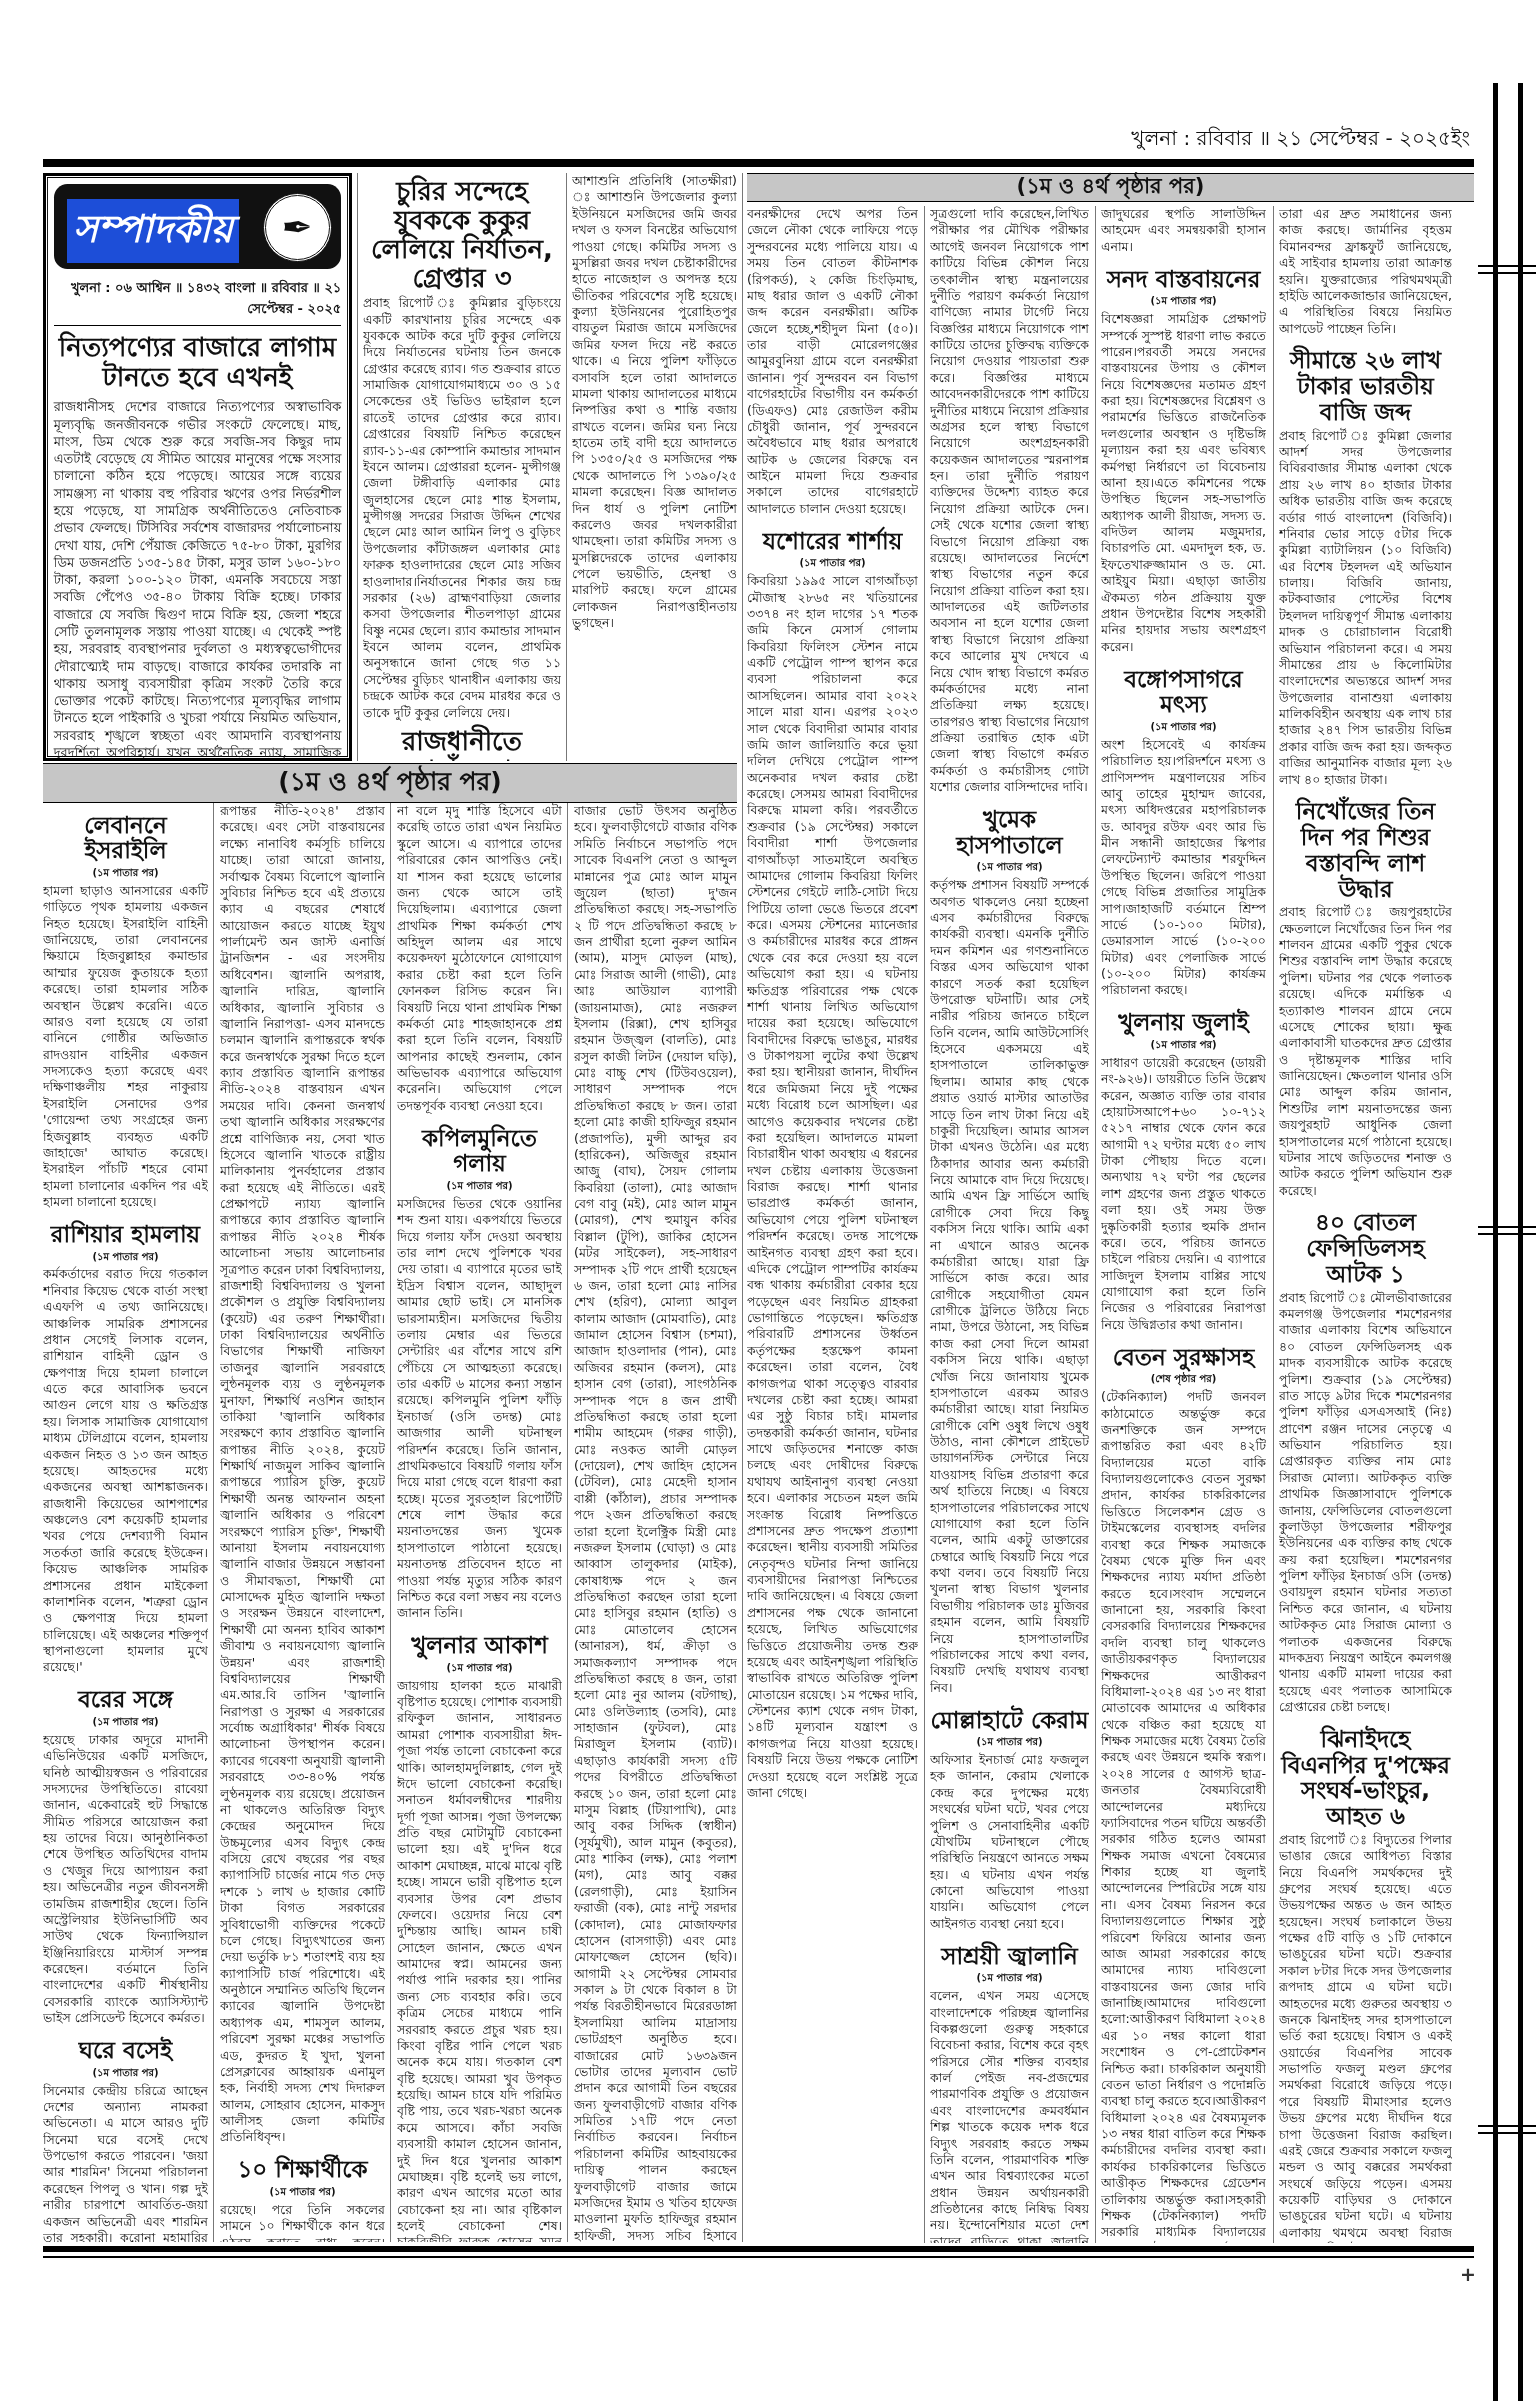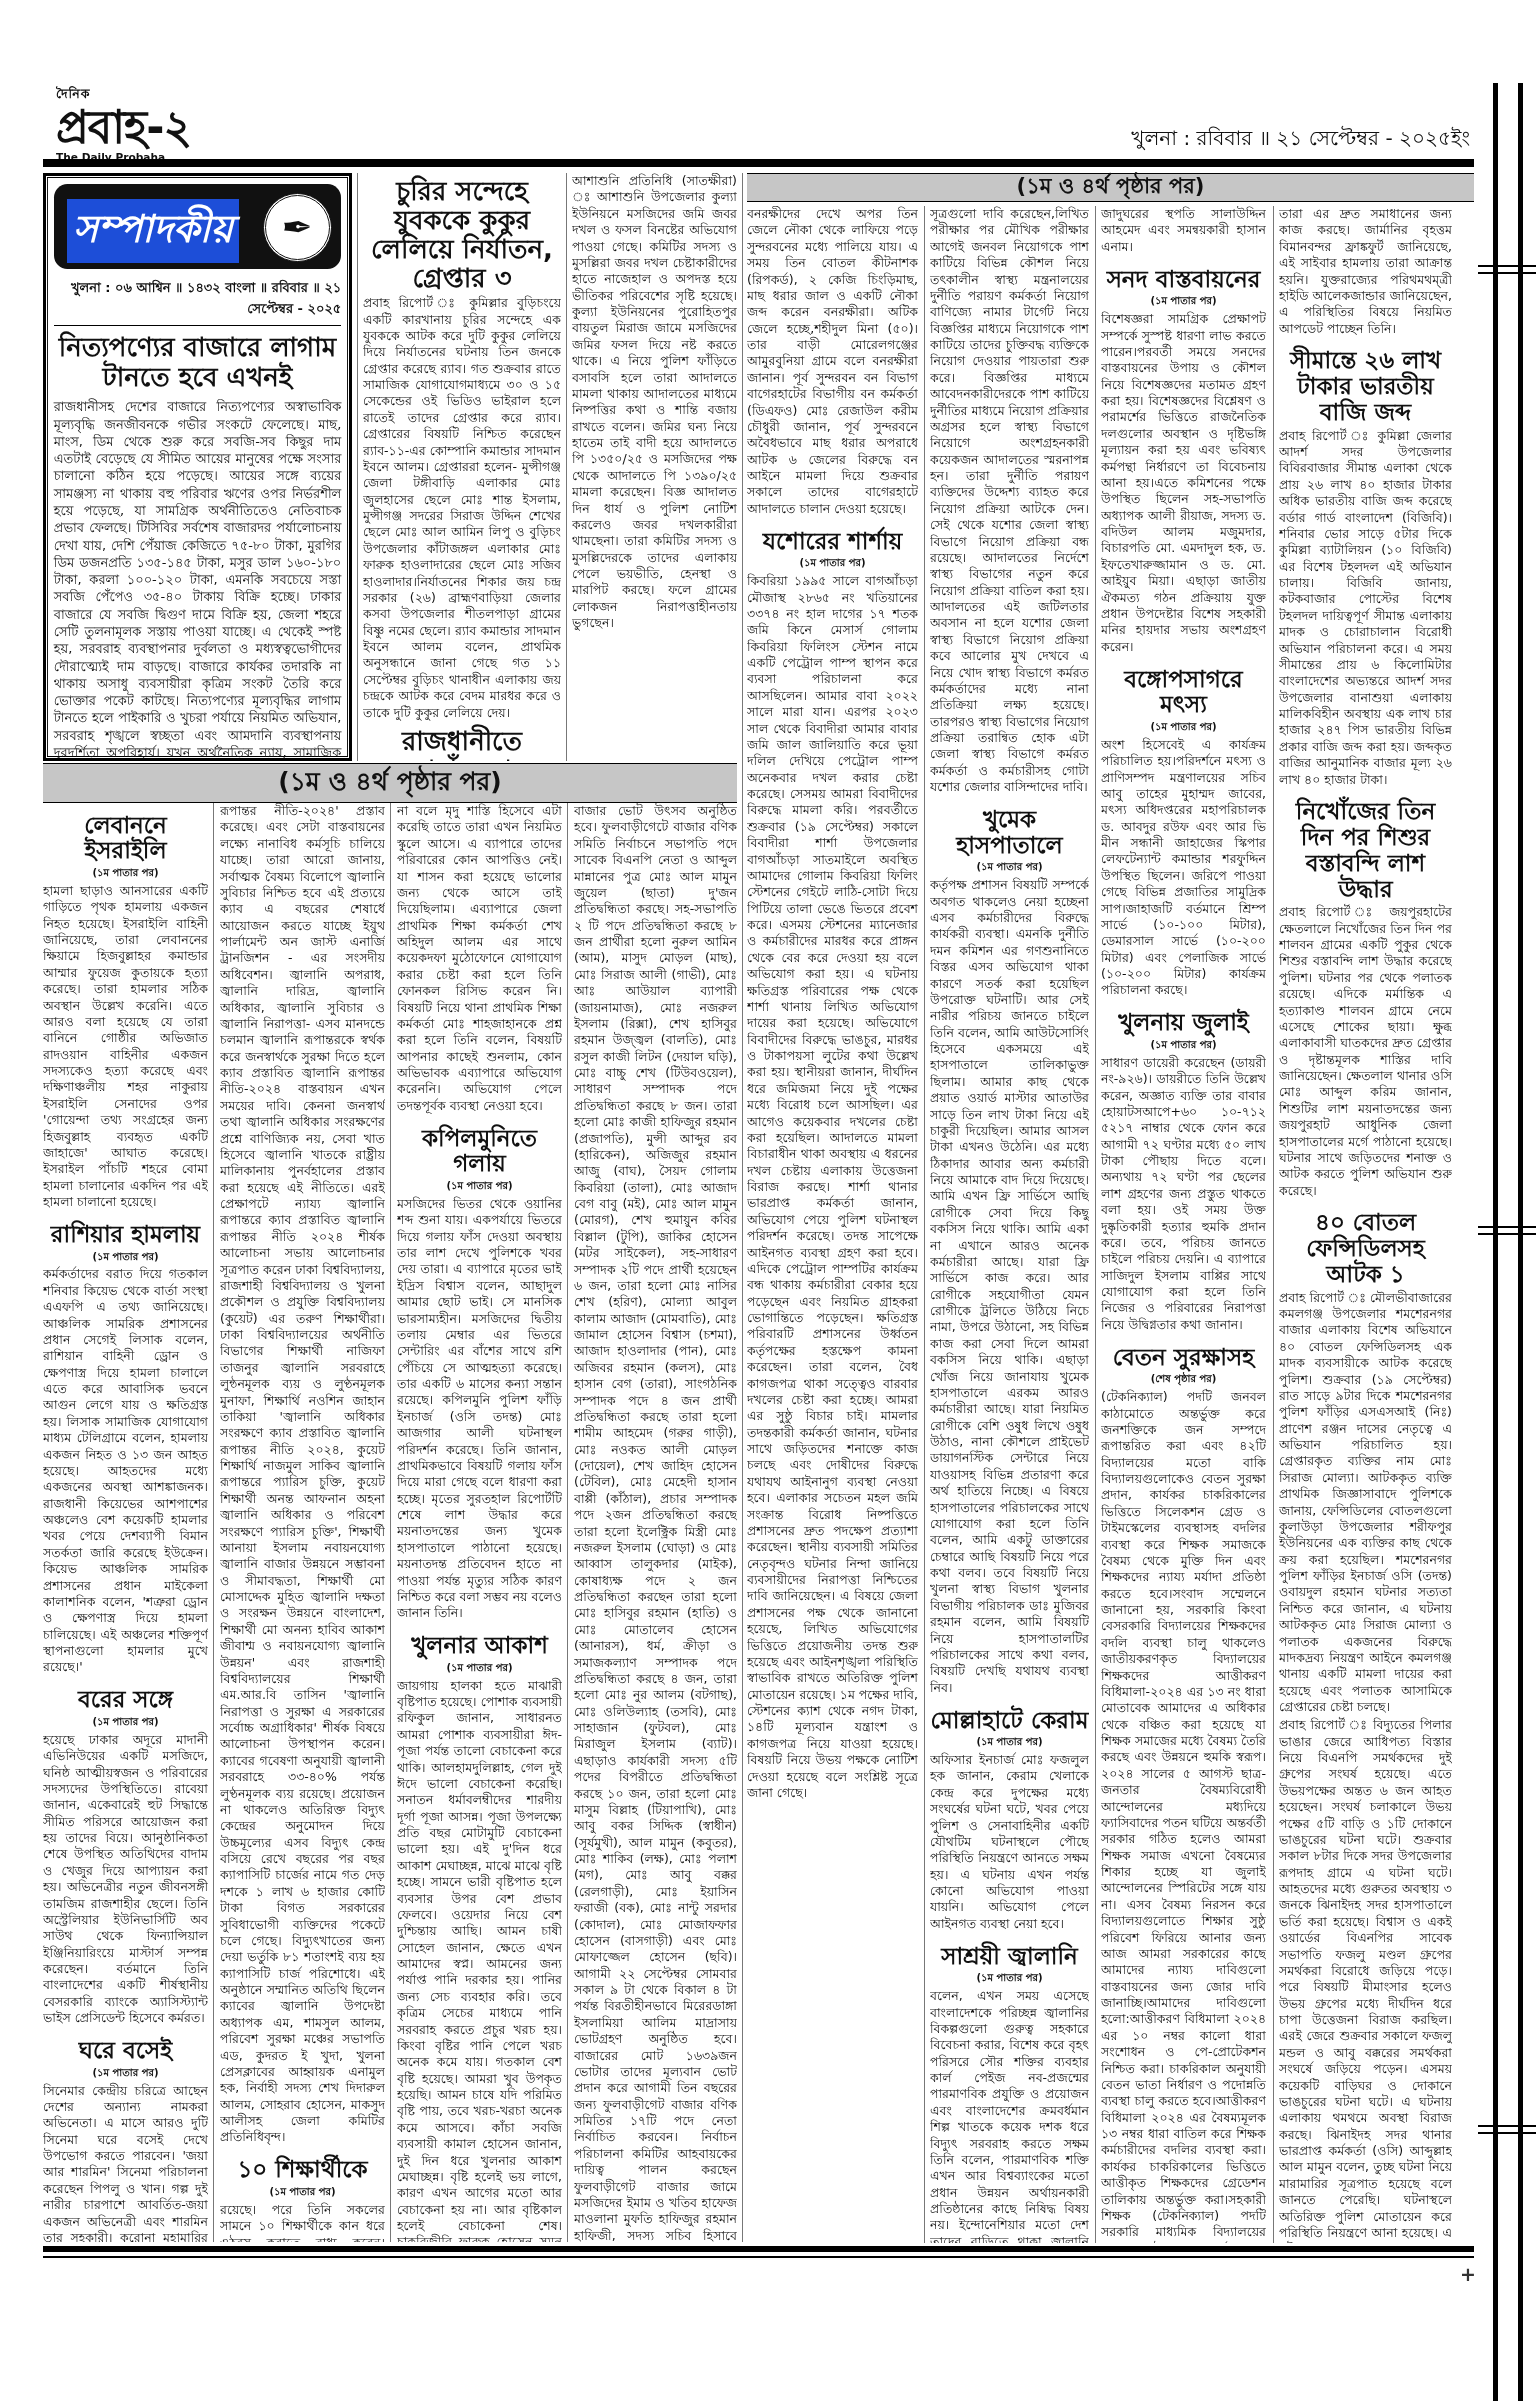--- a/index.html
+++ b/index.html
@@ -41,25 +41,20 @@
   
   .regbar{position:absolute;top:83px;height:2319px;width:4.8px;background:#000;}
   .regtick{position:absolute;width:58px;height:1.9px;background:#000;}
   .crossmark{position:absolute;font-size:19px;font-weight:bold;color:#333;}
 </style>
 </head>
 <body>
 
 <div class="page">
 
-  <div class="logo">
-    <div class="tiny">দৈনিক</div>
-    <div class="main">প্রবাহ-২</div>
-    <div class="sub">The Daily Probaha</div>
-  </div>
   <div class="dateline">খুলনা : রবিবার ॥ ২১ সেপ্টেম্বর - ২০২৫ইং</div>
   <div class="toprule"></div>
 
   <div class="edbox">
     <div class="edhead">
       <div class="t">সম্পাদকীয়</div>
       <div class="edicon">✒</div>
     </div>
     <div class="eddate">খুলনা : ০৬ আশ্বিন ॥ ১৪৩২ বাংলা ॥ রবিবার ॥ ২১ সেপ্টেম্বর - ২০২৫</div>
     <div class="edhl">নিত্যপণ্যের বাজারে লাগাম টানতে হবে এখনই</div>
@@ -144,20 +139,21 @@
         <p>(টেকনিক্যাল) পদটি জনবল কাঠামোতে অন্তর্ভুক্ত করে জনশক্তিকে জন সম্পদে রূপান্তরিত করা এবং ৪২টি বিদ্যালয়ের মতো বাকি বিদ্যালয়গুলোকেও বেতন সুরক্ষা প্রদান, কার্যকর চাকরিকালের ভিত্তিতে সিলেকশন গ্রেড ও টাইমস্কেলের ব্যবস্থাসহ বদলির ব্যবস্থা করে শিক্ষক সমাজকে বৈষম্য থেকে মুক্তি দিন এবং শিক্ষকদের ন্যায্য মর্যাদা প্রতিষ্ঠা করতে হবে।সংবাদ সম্মেলনে জানানো হয়, সরকারি কিংবা বেসরকারি বিদ্যালয়ের শিক্ষকদের বদলি ব্যবস্থা চালু থাকলেও জাতীয়করণকৃত বিদ্যালয়ের শিক্ষকদের আত্তীকরণ বিধিমালা-২০২৪ এর ১৩ নং ধারা মোতাবেক আমাদের এ অধিকার থেকে বঞ্চিত করা হয়েছে যা শিক্ষক সমাজের মধ্যে বৈষম্য তৈরি করছে এবং উন্নয়নে হুমকি স্বরূপ।২০২৪ সালের ৫ আগস্ট ছাত্র-জনতার বৈষম্যবিরোধী আন্দোলনের মধ্যদিয়ে ফ্যাসিবাদের পতন ঘটিয়ে অন্তর্বর্তী সরকার গঠিত হলেও আমরা শিক্ষক সমাজ এখনো বৈষম্যের শিকার হচ্ছে যা জুলাই আন্দোলনের স্পিরিটের সঙ্গে যায় না। এসব বৈষম্য নিরসন করে বিদ্যালয়গুলোতে শিক্ষার সুষ্ঠু পরিবেশ ফিরিয়ে আনার জন্য আজ আমরা সরকারের কাছে আমাদের ন্যায্য দাবিগুলো বাস্তবায়নের জন্য জোর দাবি জানাচ্ছি।আমাদের দাবিগুলো হলো:আত্তীকরণ বিধিমালা ২০২৪ এর ১০ নম্বর কালো ধারা সংশোধন ও পে-প্রোটেকশন নিশ্চিত করা। চাকরিকাল অনুযায়ী বেতন ভাতা নির্ধারণ ও পদোন্নতি ব্যবস্থা চালু করতে হবে।আত্তীকরণ বিধিমালা ২০২৪ এর বৈষম্যমূলক ১৩ নম্বর ধারা বাতিল করে শিক্ষক কর্মচারীদের বদলির ব্যবস্থা করা। কার্যকর চাকরিকালের ভিত্তিতে আত্তীকৃত শিক্ষকদের গ্রেডেশন তালিকায় অন্তর্ভুক্ত করা।সহকারী শিক্ষক (টেকনিক্যাল) পদটি সরকারি মাধ্যমিক বিদ্যালয়ের জনবল কাঠামোতে অন্তর্ভুক্ত করে ব্লক পোস্ট ধারণা বাতিল করা। আত্তীকরণ বিধিমালা ২০২৪ এর বৈষম্য সৃষ্টিকারী ধারা ৫(৩) নম্বর ধারা বাতিল করতে হবে।সংবাদ সম্মেলনে আরও উপস্থিত ছিলেন সরকারিকৃত মাধ্যমিক সহকারী শিক্ষক পরিষদের সিনিয়র সহ-সভাপতি মো. আ. কাদির, ভারপ্রাপ্ত সাধারণ সম্পাদক মো. আমিনুল ইসলাম, সদস্য মো. রফিকুল ইসলাম, আরিফুল ইসলাম, মো. মনিরুজ্জামান প্রমুখ।এছাড়া খুলনা বিভাগের সভাপতি মো. এস এম ফারুক আহাম্মদ, সহ-সভাপতি মো. নুরুল আমিন।</p>
       </div>
       <div class="ncol" style="left: 1279px; top: 206px; width: 173px; height: 2037px;">
         <p>তারা এর দ্রুত সমাধানের জন্য কাজ করছে। জার্মানির বৃহত্তম বিমানবন্দর ফ্রাঙ্কফুর্ট জানিয়েছে, এই সাইবার হামলায় তারা আক্রান্ত হয়নি। যুক্তরাজ্যের পরিথমথম্ত্রী হাইডি আলেকজান্ডার জানিয়েছেন, এ পরিস্থিতির বিষয়ে নিয়মিত আপডেট পাচ্ছেন তিনি।</p>
         <div class="hl-md">সীমান্তে ২৬ লাখ টাকার ভারতীয় বাজি জব্দ</div>
         <p>প্রবাহ রিপোর্ট ঃ কুমিল্লা জেলার আদর্শ সদর উপজেলার বিবিরবাজার সীমান্ত এলাকা থেকে প্রায় ২৬ লাখ ৪০ হাজার টাকার অধিক ভারতীয় বাজি জব্দ করেছে বর্ডার গার্ড বাংলাদেশ (বিজিবি)। শনিবার ভোর সাড়ে ৫টার দিকে কুমিল্লা ব্যাটালিয়ন (১০ বিজিবি) এর বিশেষ টহলদল এই অভিযান চালায়। বিজিবি জানায়, কটকবাজার পোস্টের বিশেষ টহলদল দায়িত্বপূর্ণ সীমান্ত এলাকায় মাদক ও চোরাচালান বিরোধী অভিযান পরিচালনা করে। এ সময় সীমান্তের প্রায় ৬ কিলোমিটার বাংলাদেশের অভ্যন্তরে আদর্শ সদর উপজেলার বানাশুয়া এলাকায় মালিকবিহীন অবস্থায় এক লাখ চার হাজার ২৪৭ পিস ভারতীয় বিভিন্ন প্রকার বাজি জব্দ করা হয়। জব্দকৃত বাজির আনুমানিক বাজার মূল্য ২৬ লাখ ৪০ হাজার টাকা।</p>
         <div class="hl-md">নিখোঁজের তিন দিন পর শিশুর বস্তাবন্দি লাশ উদ্ধার</div>
         <p>প্রবাহ রিপোর্ট ঃ জয়পুরহাটের ক্ষেতলালে নিখোঁজের তিন দিন পর শালবন গ্রামের একটি পুকুর থেকে শিশুর বস্তাবন্দি লাশ উদ্ধার করেছে পুলিশ। ঘটনার পর থেকে পলাতক রয়েছে। এদিকে মর্মান্তিক এ হত্যাকাণ্ড শালবন গ্রামে নেমে এসেছে শোকের ছায়া। ক্ষুব্ধ এলাকাবাসী ঘাতকদের দ্রুত গ্রেপ্তার ও দৃষ্টান্তমূলক শাস্তির দাবি জানিয়েছেন। ক্ষেতলাল থানার ওসি মোঃ আব্দুল করিম জানান, শিশুটির লাশ ময়নাতদন্তের জন্য জয়পুরহাট আধুনিক জেলা হাসপাতালের মর্গে পাঠানো হয়েছে। ঘটনার সাথে জড়িতদের শনাক্ত ও আটক করতে পুলিশ অভিযান শুরু করেছে।</p>
         <div class="hl-md">৪০ বোতল ফেন্সিডিলসহ আটক ১</div>
         <p>প্রবাহ রিপোর্ট ঃ মৌলভীবাজারের কমলগঞ্জ উপজেলার শমশেরনগর বাজার এলাকায় বিশেষ অভিযানে ৪০ বোতল ফেন্সিডিলসহ এক মাদক ব্যবসায়ীকে আটক করেছে পুলিশ। শুক্রবার (১৯ সেপ্টেম্বর) রাত সাড়ে ৯টার দিকে শমশেরনগর পুলিশ ফাঁড়ির এসএসআই (নিঃ) প্রাণেশ রঞ্জন দাসের নেতৃত্বে এ অভিযান পরিচালিত হয়। গ্রেপ্তারকৃত ব্যক্তির নাম মোঃ সিরাজ মোল্যা। আটককৃত ব্যক্তি প্রাথমিক জিজ্ঞাসাবাদে পুলিশকে জানায়, ফেন্সিডিলের বোতলগুলো কুলাউড়া উপজেলার শরীফপুর ইউনিয়নের এক ব্যক্তির কাছ থেকে ক্রয় করা হয়েছিল। শমশেরনগর পুলিশ ফাঁড়ির ইনচার্জ ওসি (তদন্ত) ওবায়দুল রহমান ঘটনার সত্যতা নিশ্চিত করে জানান, এ ঘটনায় আটককৃত মোঃ সিরাজ মোল্যা ও পলাতক একজনের বিরুদ্ধে মাদকদ্রব্য নিয়ন্ত্রণ আইনে কমলগঞ্জ থানায় একটি মামলা দায়ের করা হয়েছে এবং পলাতক আসামিকে গ্রেপ্তারের চেষ্টা চলছে।</p>
+        <div class="hl-md">ঝিনাইদহে বিএনপির দু'পক্ষের সংঘর্ষ-ভাংচুর, আহত ৬</div>
         <p>প্রবাহ রিপোর্ট ঃ বিদ্যুতের পিলার ভাঙার জেরে আধিপত্য বিস্তার নিয়ে বিএনপি সমর্থকদের দুই গ্রুপের সংঘর্ষ হয়েছে। এতে উভয়পক্ষের অন্তত ৬ জন আহত হয়েছেন। সংঘর্ষ চলাকালে উভয় পক্ষের ৫টি বাড়ি ও ১টি দোকানে ভাঙচুরের ঘটনা ঘটে। শুক্রবার সকাল ৮টার দিকে সদর উপজেলার রূপদাহ গ্রামে এ ঘটনা ঘটে। আহতদের মধ্যে গুরুতর অবস্থায় ৩ জনকে ঝিনাইদহ সদর হাসপাতালে ভর্তি করা হয়েছে। বিশ্বাস ও একই ওয়ার্ডের বিএনপির সাবেক সভাপতি ফজলু মণ্ডল গ্রুপের সমর্থকরা বিরোধে জড়িয়ে পড়ে। পরে বিষয়টি মীমাংসার হলেও উভয় গ্রুপের মধ্যে দীর্ঘদিন ধরে চাপা উত্তেজনা বিরাজ করছিল। এরই জেরে শুক্রবার সকালে ফজলু মন্ডল ও আবু বক্করের সমর্থকরা সংঘর্ষে জড়িয়ে পড়েন। এসময় কয়েকটি বাড়িঘর ও দোকানে ভাঙচুরের ঘটনা ঘটে। এ ঘটনায় এলাকায় থমথমে অবস্থা বিরাজ করছে। ঝিনাইদহ সদর থানার ভারপ্রাপ্ত কর্মকর্তা (ওসি) আব্দুল্লাহ আল মামুন বলেন, তুচ্ছ ঘটনা নিয়ে মারামারির সূত্রপাত হয়েছে বলে জানতে পেরেছি। ঘটনাস্থলে অতিরিক্ত পুলিশ মোতায়েন করে পরিস্থিতি নিয়ন্ত্রণে আনা হয়েছে। এ ঘটনায় কোনো পক্ষ থেকে এখন পর্যন্ত কেউ থানায় অভিযোগ করেননি। কাউকে আটকও করা হয়নি। অভিযোগ পেলে আইনগত ব্যবস্থা নেওয়া হবে।</p>
       </div>
     </div>
 
   <div class="vrule" style="left:357px;top:173px;height:588px;"></div>
   <div class="vrule" style="left:566px;top:173px;height:588px;"></div>
   <div class="vrule" style="left:742px;top:173px;height:2069px;"></div>
   <div class="vrule" style="left:924px;top:206px;height:2037px;"></div>
   <div class="vrule" style="left:1095px;top:206px;height:2037px;"></div>
   <div class="vrule" style="left:1273px;top:206px;height:2037px;"></div>

